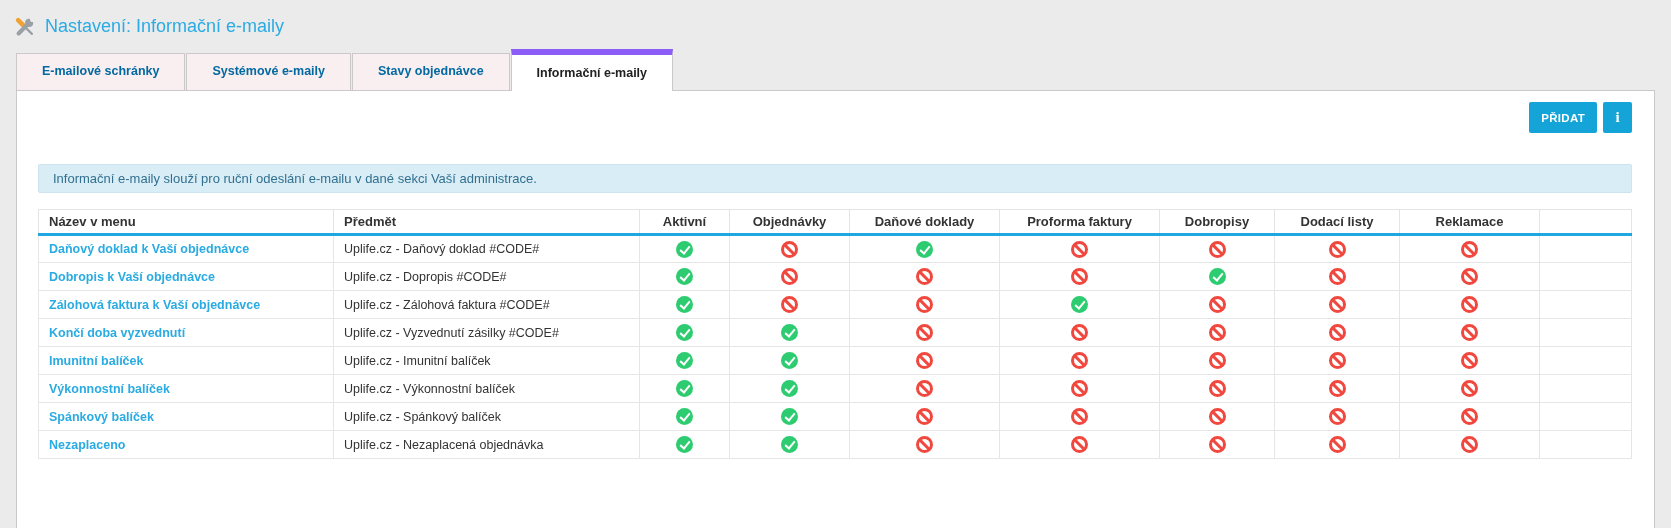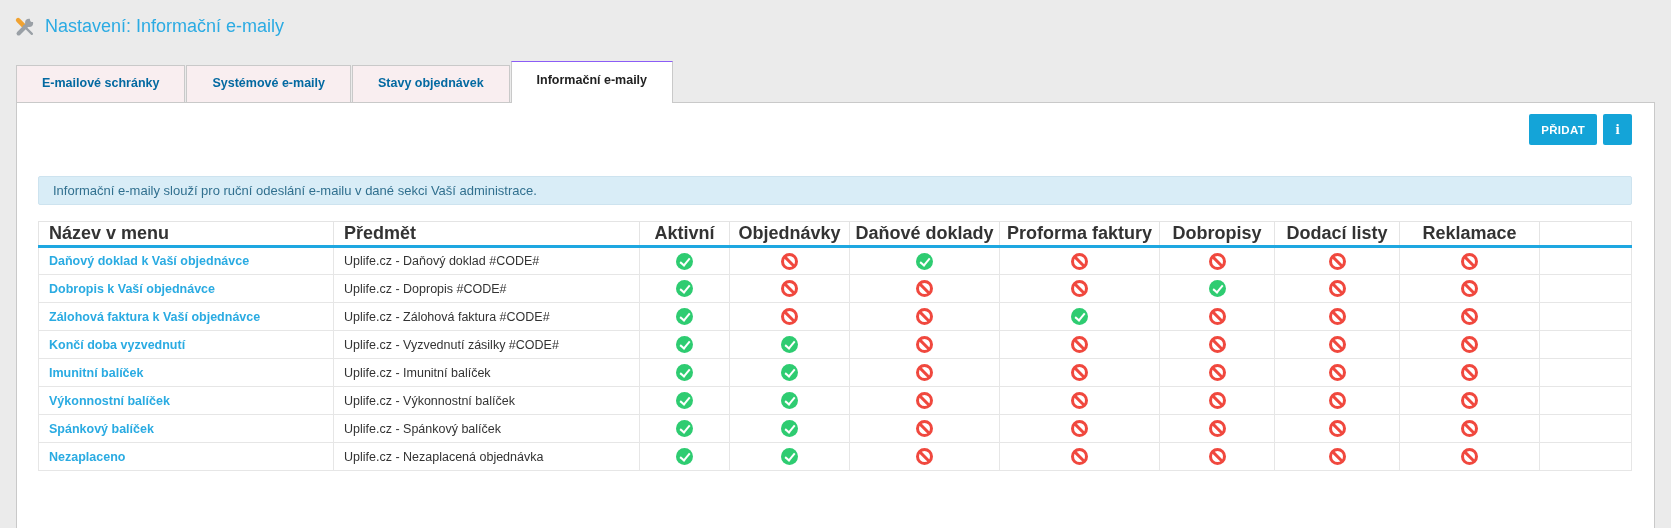--- a/index.html
+++ b/index.html
@@ -27,24 +27,23 @@
     background:#f9eef0;
     border:1px solid #c9c9c9;
     border-bottom:none;
     margin-right:1px;
     font-size:12.5px; font-weight:bold; color:#0369a1;
     cursor:pointer; white-space:nowrap;
   }
   .tab.active {
     height:42px; line-height:36px;
     background:#fff;
-    border-top:1px solid #8b5cf6;
+    border-top:6px solid #8b5cf6;
     color:#222;
     margin-bottom:-1px;
-    margin-top:12px;
   }
   
   .panel {
     margin:0 16px;
     background:#fff;
     border:1px solid #c9c9c9;
     min-height:452px;
     padding:10px 22px 20px 21px;
     position:relative; z-index:1;
   }
@@ -71,21 +70,21 @@
   table {
     margin-top:16px;
     width:100%;
     border-collapse:collapse;
     table-layout:fixed;
     border:1px solid #d0d0d0;
     font-size:12.5px;
   }
   th {
     height:25px;
-    font-size:18px; font-weight:bold; color:#333;
+    font-size:13px; font-weight:bold; color:#333;
     border:1px solid #e4e4e4;
     border-bottom:3px solid #1ea7e1;
     background:#fff;
     text-align:center;
     white-space:nowrap; overflow:hidden;
   }
   td {
     height:28px;
     border:1px solid #e6e6e6;
     text-align:center;
@@ -129,21 +128,21 @@
       <circle cx="16.5" cy="7.5" r="4.4" fill="#9aa0a6"></circle>
       <circle cx="20.5" cy="3.5" r="3.1" fill="#ebebeb"></circle>
     </svg>
   </span>
   <h1 class="page-title">Nastavení: Informační e-maily</h1>
 </div>
 
 <div class="tabs">
   <div class="tab">E-mailové schránky</div>
   <div class="tab">Systémové e-maily</div>
-  <div class="tab">Stavy objednávek</div>
+  <div class="tab">Stavy objednávce</div>
   <div class="tab active">Informační e-maily</div>
 </div>
 
 <div class="panel">
 
   <div class="toolbar">
     <button class="btn btn-add">PŘIDAT</button>
     <button class="btn btn-info">i</button>
   </div>
 

